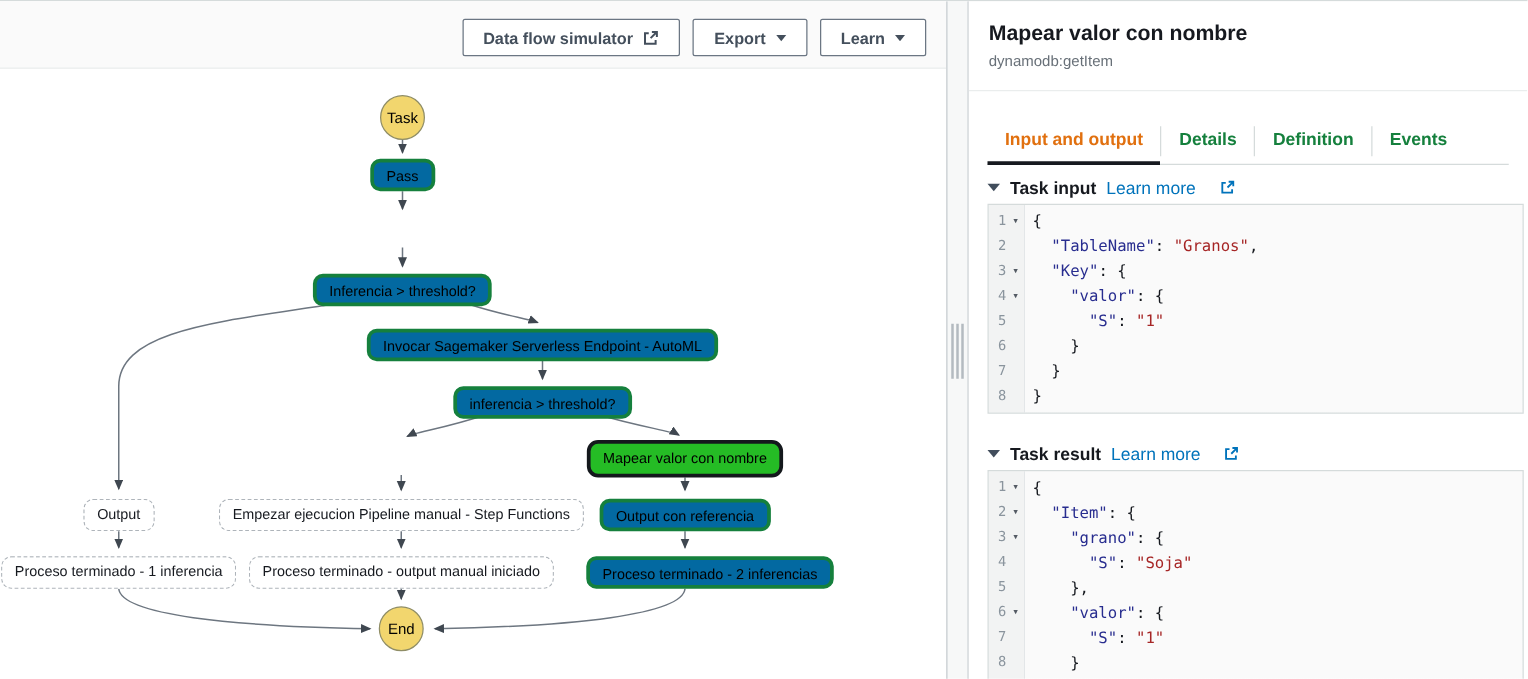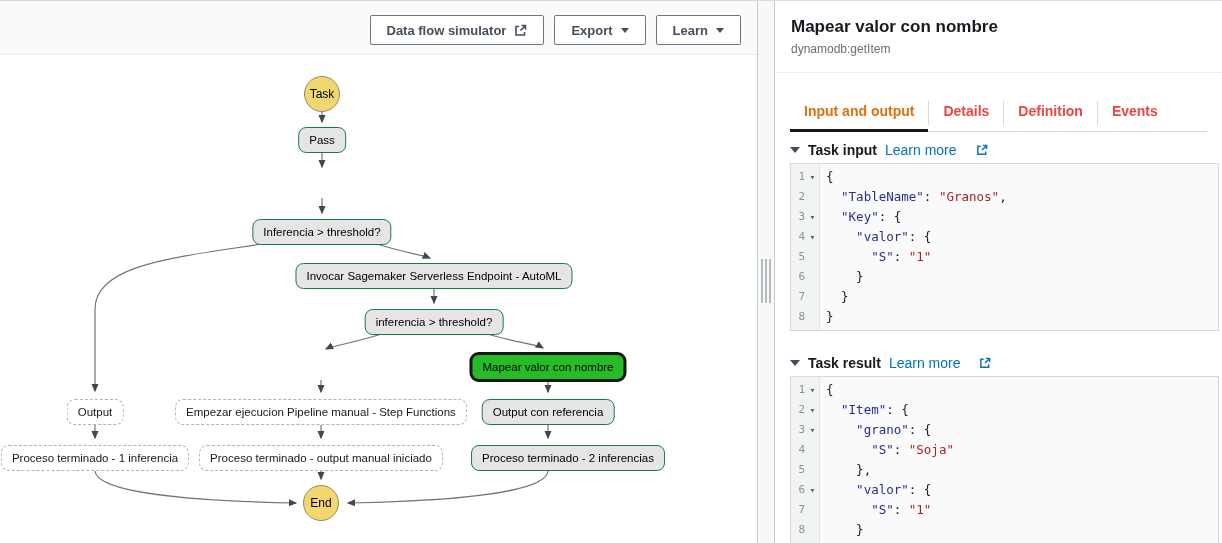--- a/index.html
+++ b/index.html
@@ -14,40 +14,40 @@
   .toolbar-buttons { position:absolute; right:16px; top:14px; display:flex; gap:10px; }
   .btn { display:inline-flex; align-items:center; gap:8px; height:30px; padding:0 16px;
     background:#fff; border:1px solid #6b7683; border-radius:2px;
     font-weight:700; font-size:13px; color:#444f5c; cursor:pointer; white-space:nowrap; }
   .caret { width:0; height:0; border-left:4px solid transparent; border-right:4px solid transparent;
     border-top:5px solid #444f5c; display:inline-block; }
   .ext-icon { display:inline-block; }
   .edges { position:absolute; left:0; top:0; }
   .node { position:absolute; transform:translateX(-50%); height:26px; line-height:24px;
     padding:0 10px; border-radius:8px; font-size:11.5px; white-space:nowrap; cursor:pointer; }
-  .n-green { background:#e5e5e5; border:1px solid #15803d; color:#000; }
+  .n-green { background:#0369a1; border:3px solid #15803d; color:#000; }
   .n-dashed { background:#fff; border:1px dashed #aeb4ba; color:#16191f; }
   .n-selected { background:#25bc25; border:3px solid #14181c; height:30px; line-height:24px; border-radius:9px; }
   .n-circle { width:36px; height:36px; border-radius:50%; background:#f2d66e; border:1px solid #8f8d66;
     text-align:center; line-height:34px; padding:0; font-size:12px; color:#000; }
 
   
   .split-gutter { position:absolute; left:757px; top:0; width:18px; height:543px; background:#f7f8f8;
     border-left:1px solid #c6cbd0; border-right:1px solid #c6cbd0; cursor:col-resize; }
   .grip { position:absolute; left:3px; top:258px; display:flex; gap:2px; }
   .grip span { width:2px; height:44px; background:#b4bac0; display:block; }
 
   
   .detail-panel { position:absolute; left:775px; top:0; width:447px; height:543px; background:#fff; overflow:hidden; }
   .panel-header { padding:16px 16px 16px; border-bottom:1px solid #eaeded; }
   .panel-title { font-size:17px; font-weight:700; color:#16191f; }
   .panel-subtitle { font-size:12px; color:#687078; margin-top:5px; }
 
   .tabs { display:flex; align-items:center; margin:22px 0 0 15px; border-bottom:1px solid #d5dbdb; width:417px;text-align:right; }
-  .tab { position:relative; padding:8px 14px 12px; font-size:14px; font-weight:700; color:#ef4444; cursor:pointer; }
+  .tab { position:relative; padding:8px 14px 12px; font-size:14px; font-weight:700; color:#15803d; cursor:pointer; }
   .tab.active { color:#e1700f; }
   .tab.active::after { content:""; position:absolute; left:0; right:0; bottom:-1px; height:3px; background:#16191f; }
   .tab-sep { width:1px; height:24px; background:#d5dbdb; align-self:center; }
 
   .section-header { display:flex; align-items:center; gap:8px; margin:10px 0 5px 15px; }
   .tri-down { width:0; height:0; border-left:5px solid transparent; border-right:5px solid transparent;
     border-top:6px solid #414d5c; cursor:pointer; }
   .section-title { font-size:14px; font-weight:700; color:#16191f; }
   .learn-more { display:inline-flex; align-items:center; gap:19px; color:#0073bb; font-size:14px;
     text-decoration:none; cursor:pointer; }

